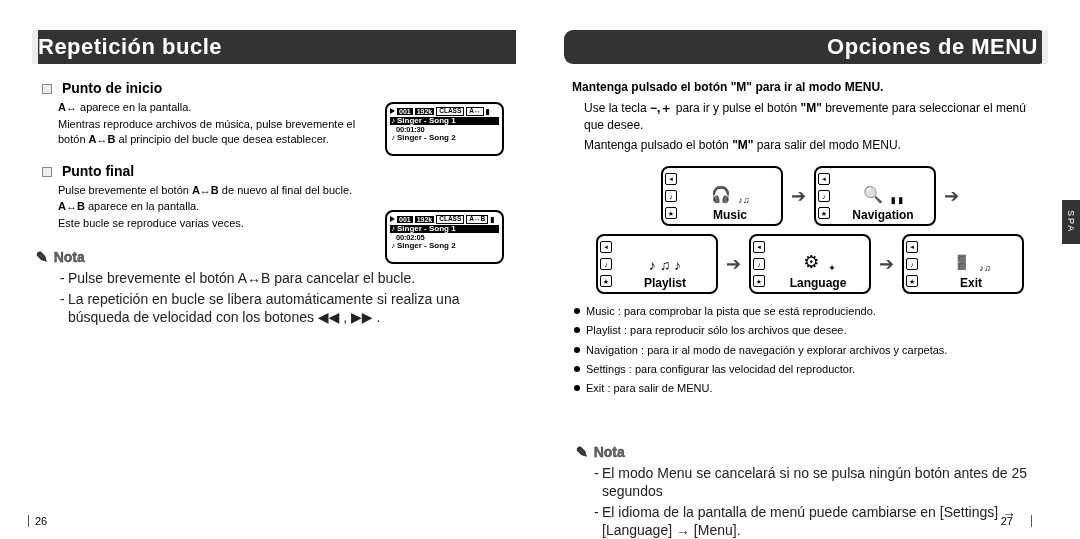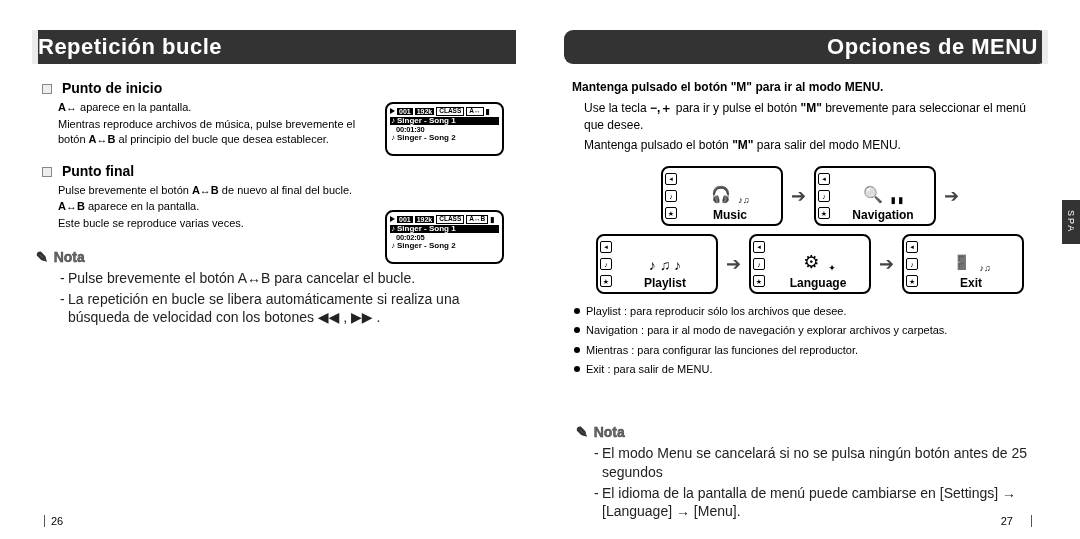--- a/index.html
+++ b/index.html
@@ -138,21 +138,21 @@
     background:#333;
     color:#fff;
     font-size:9px;
     writing-mode:vertical-rl;
     text-align:center;
     letter-spacing:2px;
     display:flex;align-items:center;justify-content:center;
   }
   
   .pagenum { position:absolute; bottom:12px; font-size:11px;}
-  .pagenum.left { left:44px; border-left:1px solid #555; padding-left:6px;}
+  .pagenum.left { left:28px; border-left:1px solid #555; padding-left:6px;}
   .pagenum.right { right:48px; border-right:1px solid #555; padding-right:18px;text-align:center;}
 </style>
 </head>
 <body>
 
 <div class="spread">
 
   <div class="page left-page">
     <div class="header-bar left">
       <span>Repetición bucle</span>
@@ -327,23 +327,24 @@
                 <span class="big-icon door"></span>
                 <span class="small-icons">♪♫</span>
               </div>
             <div class="menu-label">Exit</div>
           </div>
         </div>
       </div>
     </div>
 
     <ul class="bullet-list">
+      <li>Music : para comprobar la pista que se está reproduciendo.</li>
       <li>Playlist : para reproducir sólo los archivos que desee.</li>
       <li>Navigation : para ir al modo de navegación y explorar archivos y carpetas.</li>
-      <li>Mientras : para configurar las funciones del reproductor.</li>
+      <li>Settings : para configurar las velocidad del reproductor.</li>
       <li>Exit : para salir de MENU.</li>
     </ul>
 
     <div class="note-heading" style="margin-top:48px;">
       <span class="pencil-icon">✎</span>
       <span>Nota</span>
     </div>
     <ul class="note-list" style="margin-left:22px;">
       <li>El modo Menu se cancelará si no se pulsa ningún botón antes de 25 segundos</li>
       <li>El idioma de la pantalla de menú puede cambiarse en [Settings] → [Language] → [Menu].</li>

